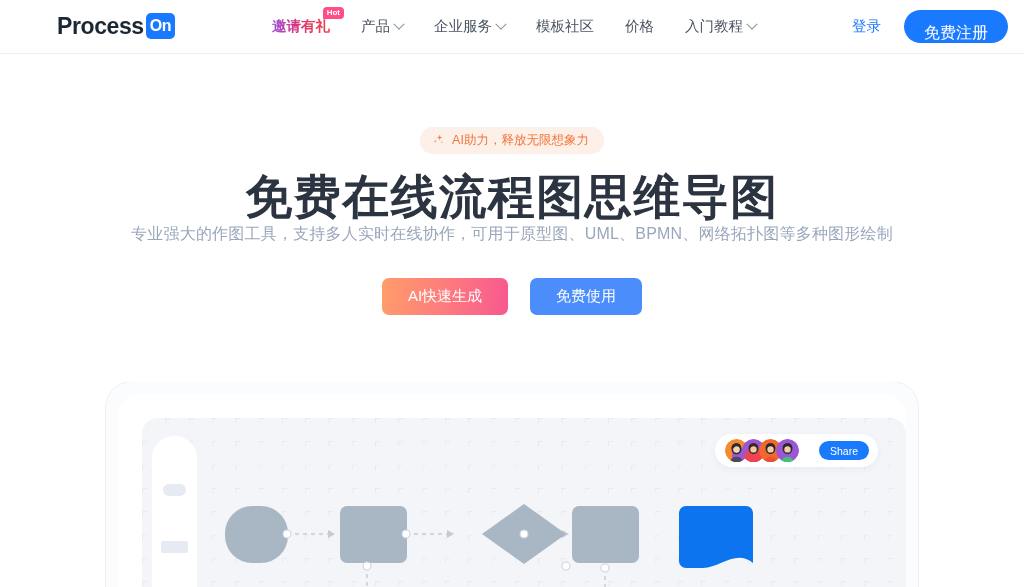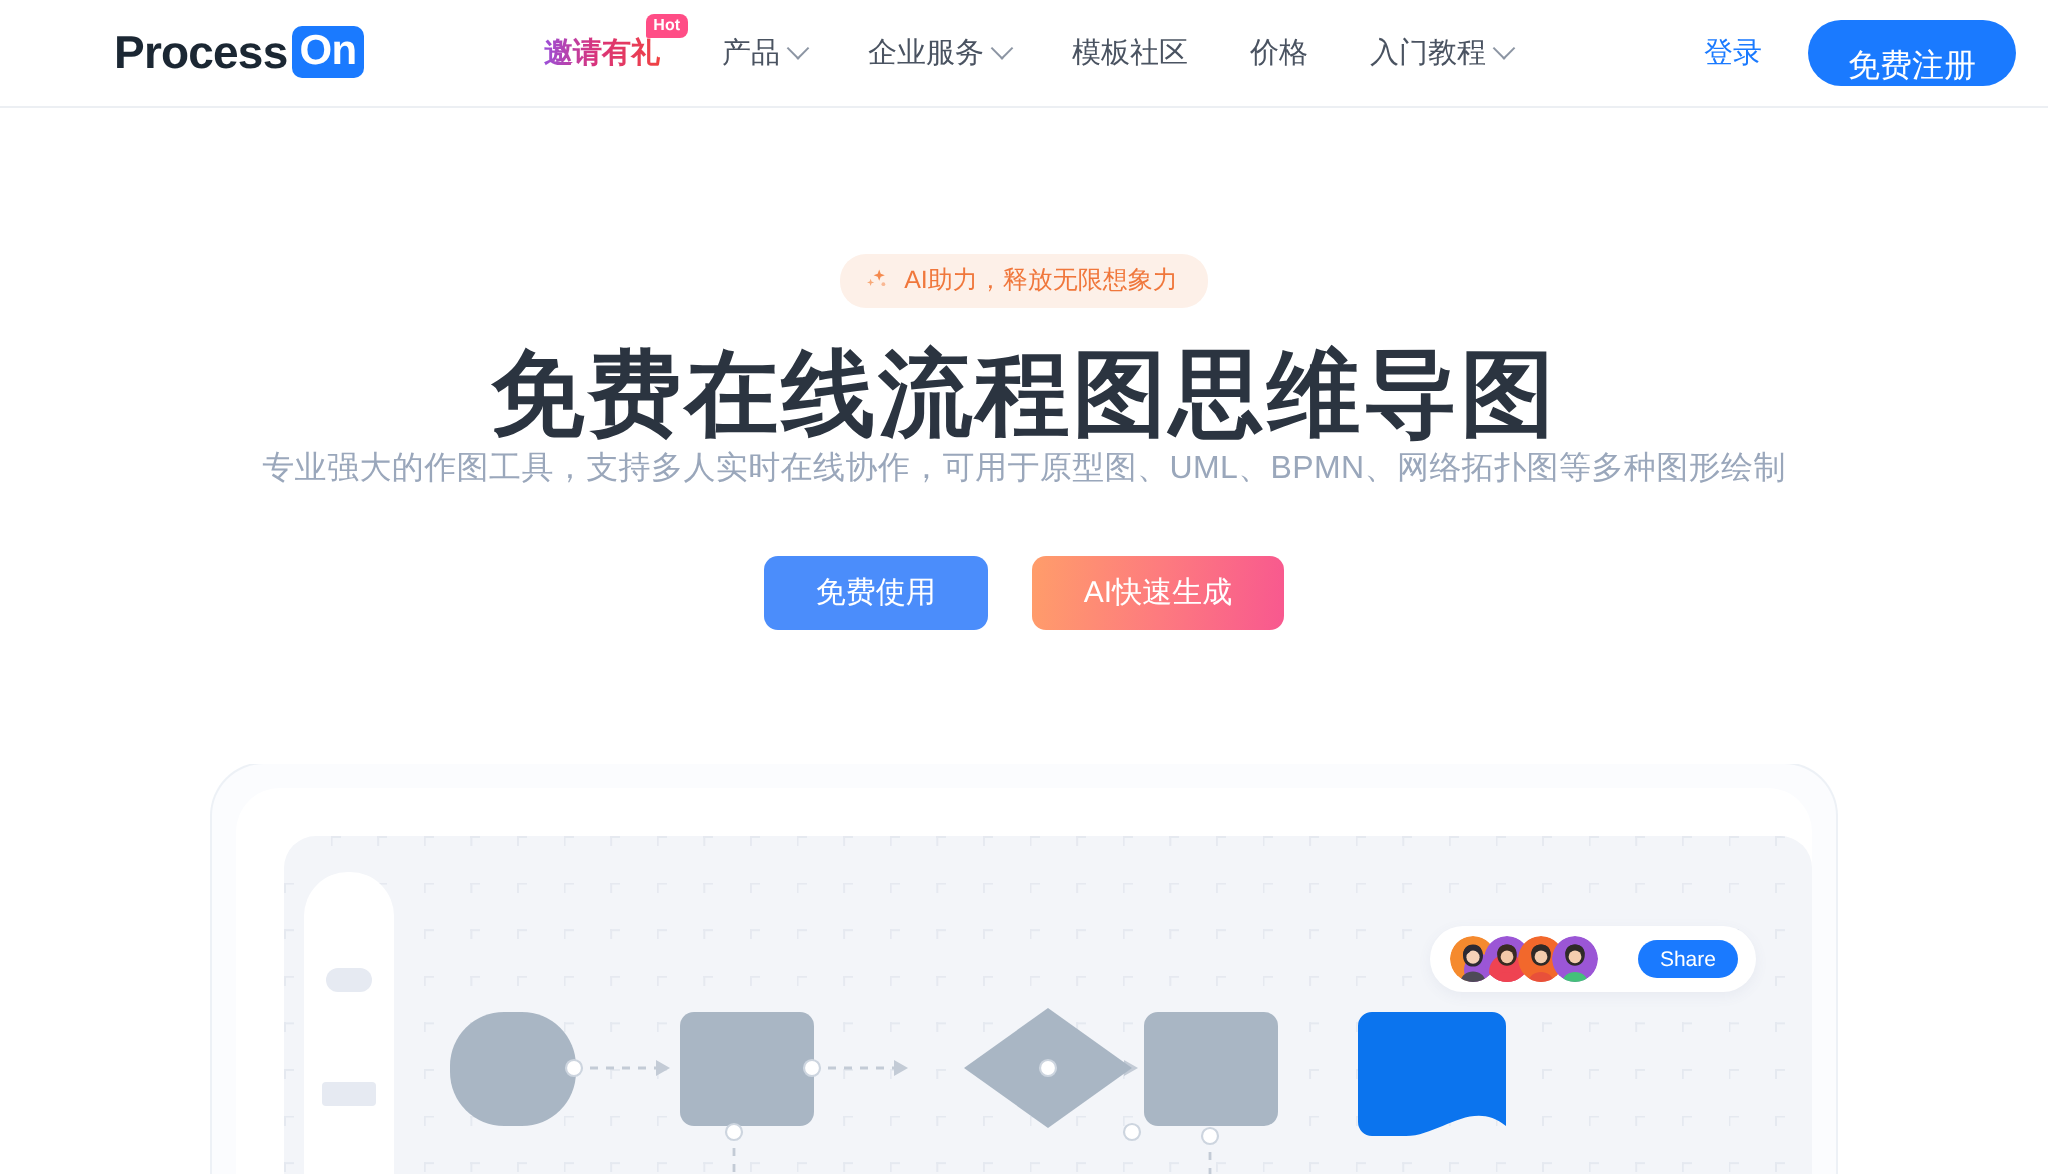--- a/index.html
+++ b/index.html
@@ -40,21 +40,21 @@
     font-size: 23px;
     font-weight: bold;
     color: #1b2733;
     letter-spacing: -0.4px;
     line-height: 26px;
   }
   .logo-on {
     margin-left: 2px;
     background: #1a7aff;
     color: #ffffff;
-    font-size: 21px;
+    font-size: 16px;
     font-weight: bold;
     border-radius: 5px;
     padding: 1px 4px 2px 4px;
     line-height: 23px;
     letter-spacing: -0.3px;
   }
 
   .nav {
     position: absolute;
     left: 272px;
@@ -262,21 +262,20 @@
     position: absolute;
     right: 28px; top: 16px;
     height: 33px;
     background: #ffffff;
     border-radius: 17px;
     display: flex;
     align-items: center;
     padding: 0 9px 0 10px;
     gap: 20px;
     box-shadow: 0 2px 7px rgba(80,100,140,0.07);
-    margin-top: 29px;
   }
   .avatars { display: flex; }
   .avatar {
     width: 23px; height: 23px;
     border-radius: 50%;
     margin-left: -6px;
     position: relative;
     overflow: hidden;
   }
   .avatar:first-child { margin-left: 0; }
@@ -356,22 +355,22 @@
         </svg>
       </span>
       <span>AI助力，释放无限想象力</span>
     </div>
 
     <h1 class="hero-title">免费在线流程图思维导图</h1>
 
     <p class="hero-sub">专业强大的作图工具，支持多人实时在线协作，可用于原型图、UML、BPMN、网络拓扑图等多种图形绘制</p>
 
     <div class="cta-row">
+      <button class="cta cta-ai">AI快速生成</button>
       <button class="cta cta-free">免费使用</button>
-      <button class="cta cta-ai">AI快速生成</button>
     </div>
 
   </div>
 
   <div class="mock-wrap">
     <div class="frame-outer">
       <div class="frame-mid">
 
         <div class="canvas">
           <div class="grid"></div>

